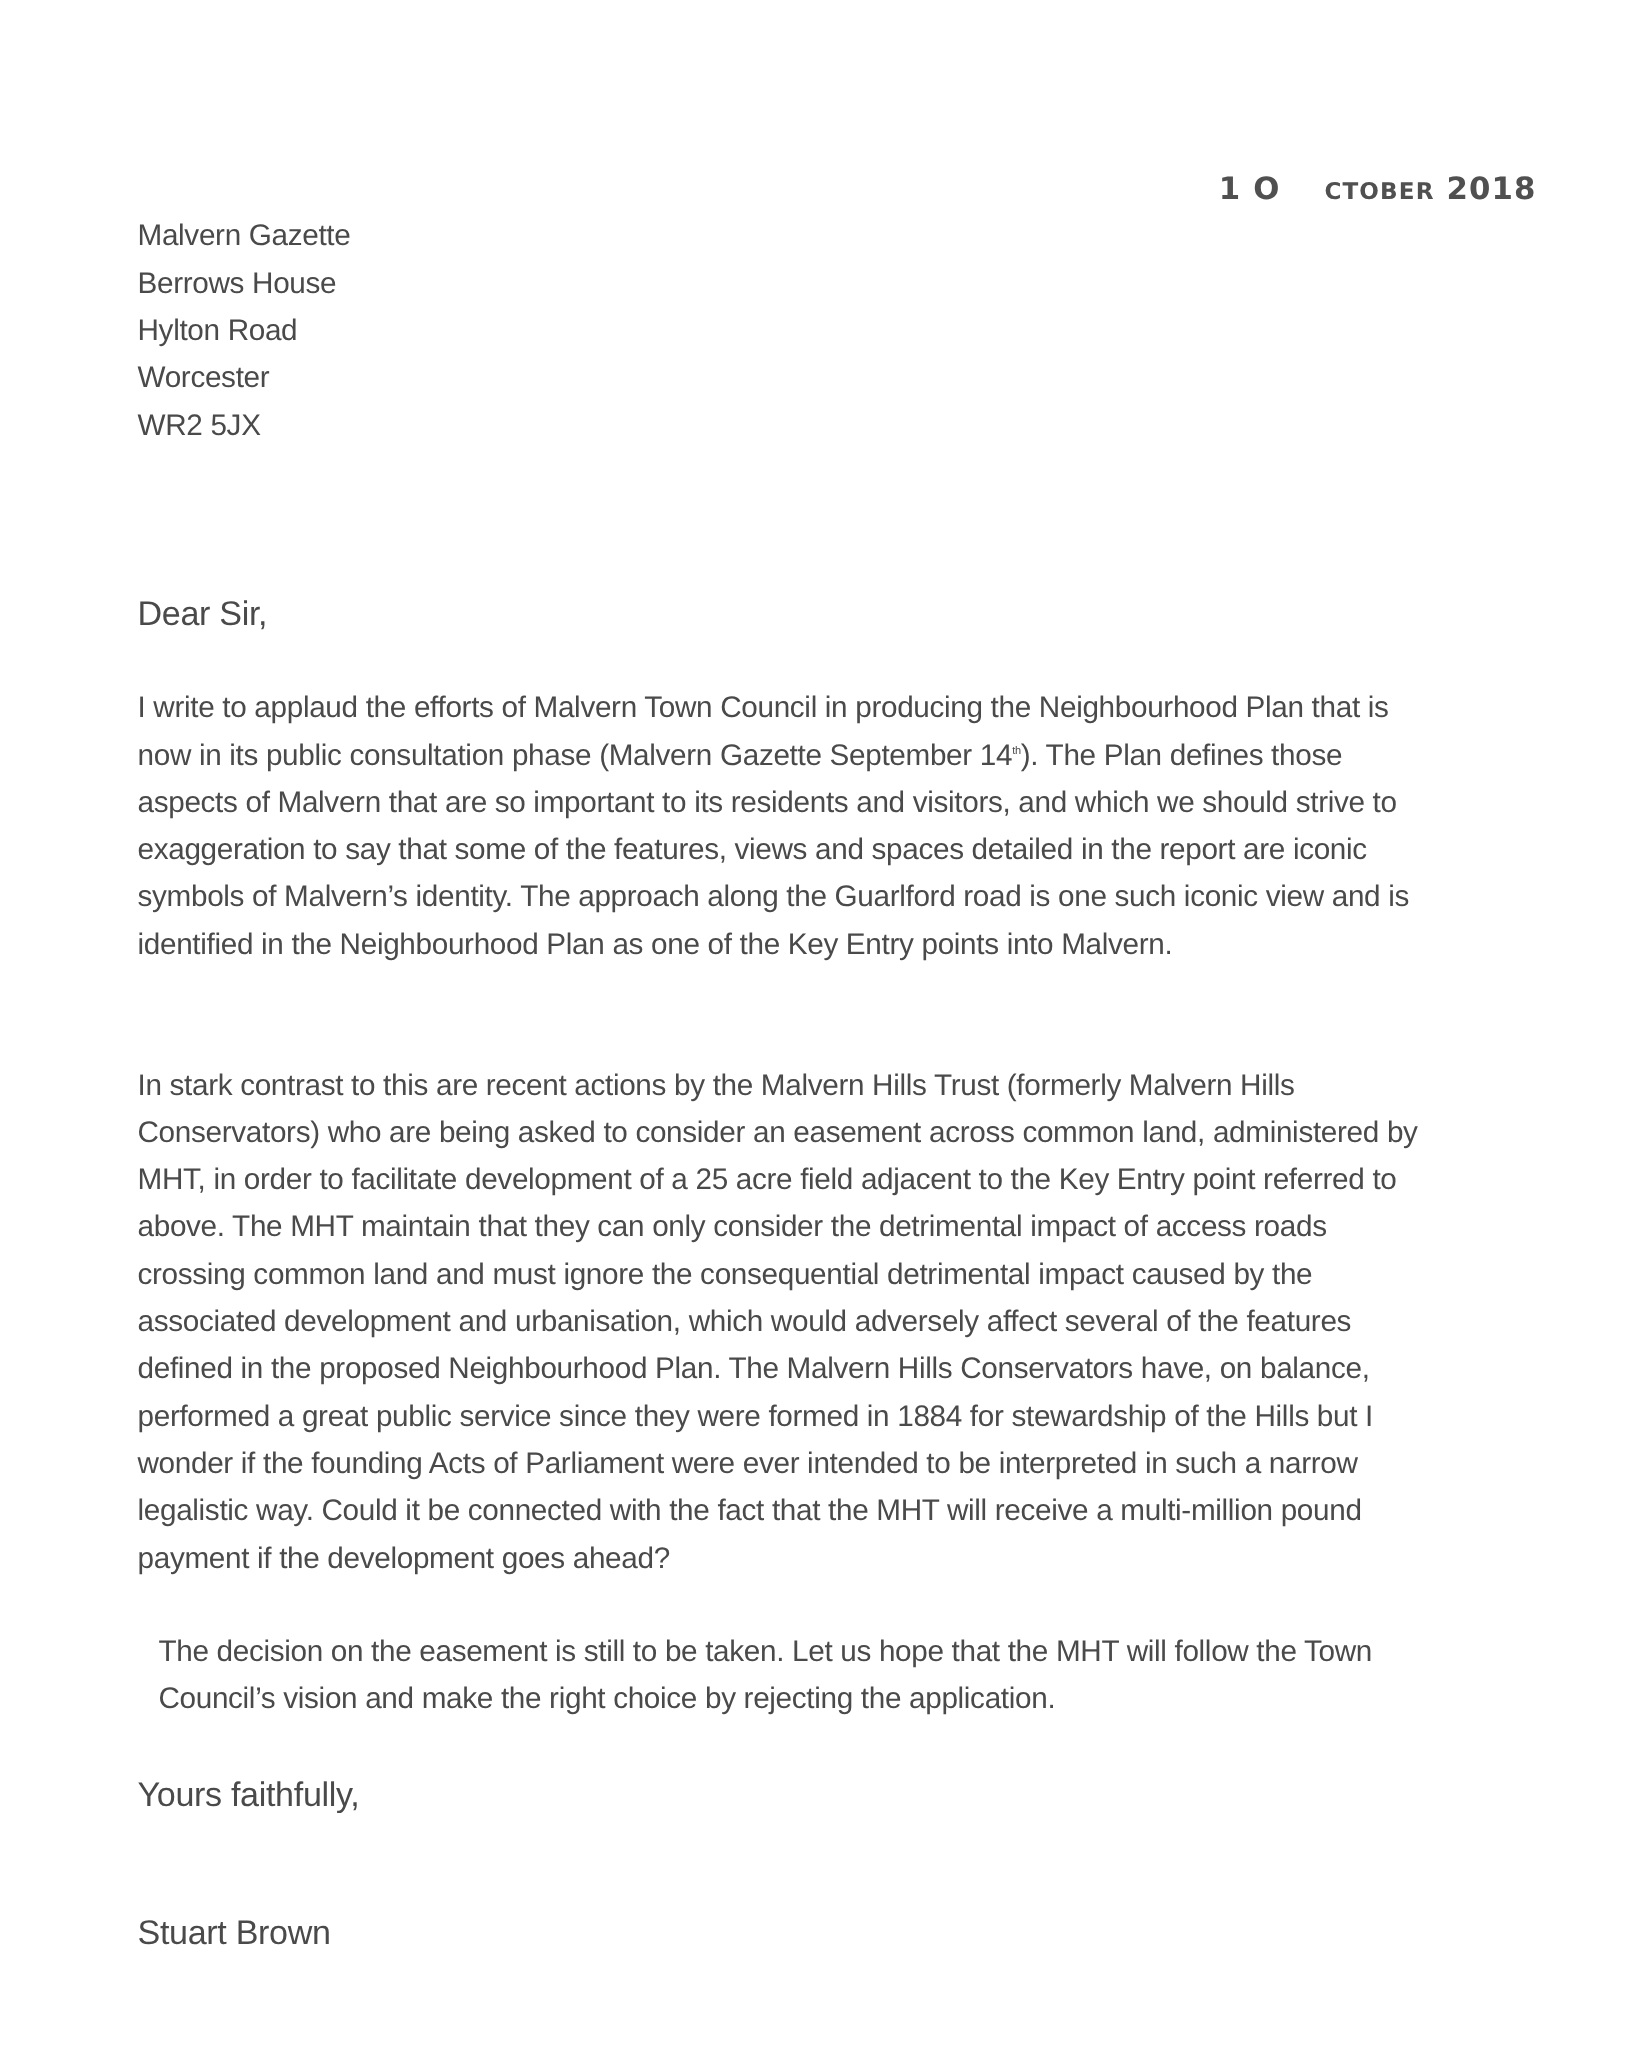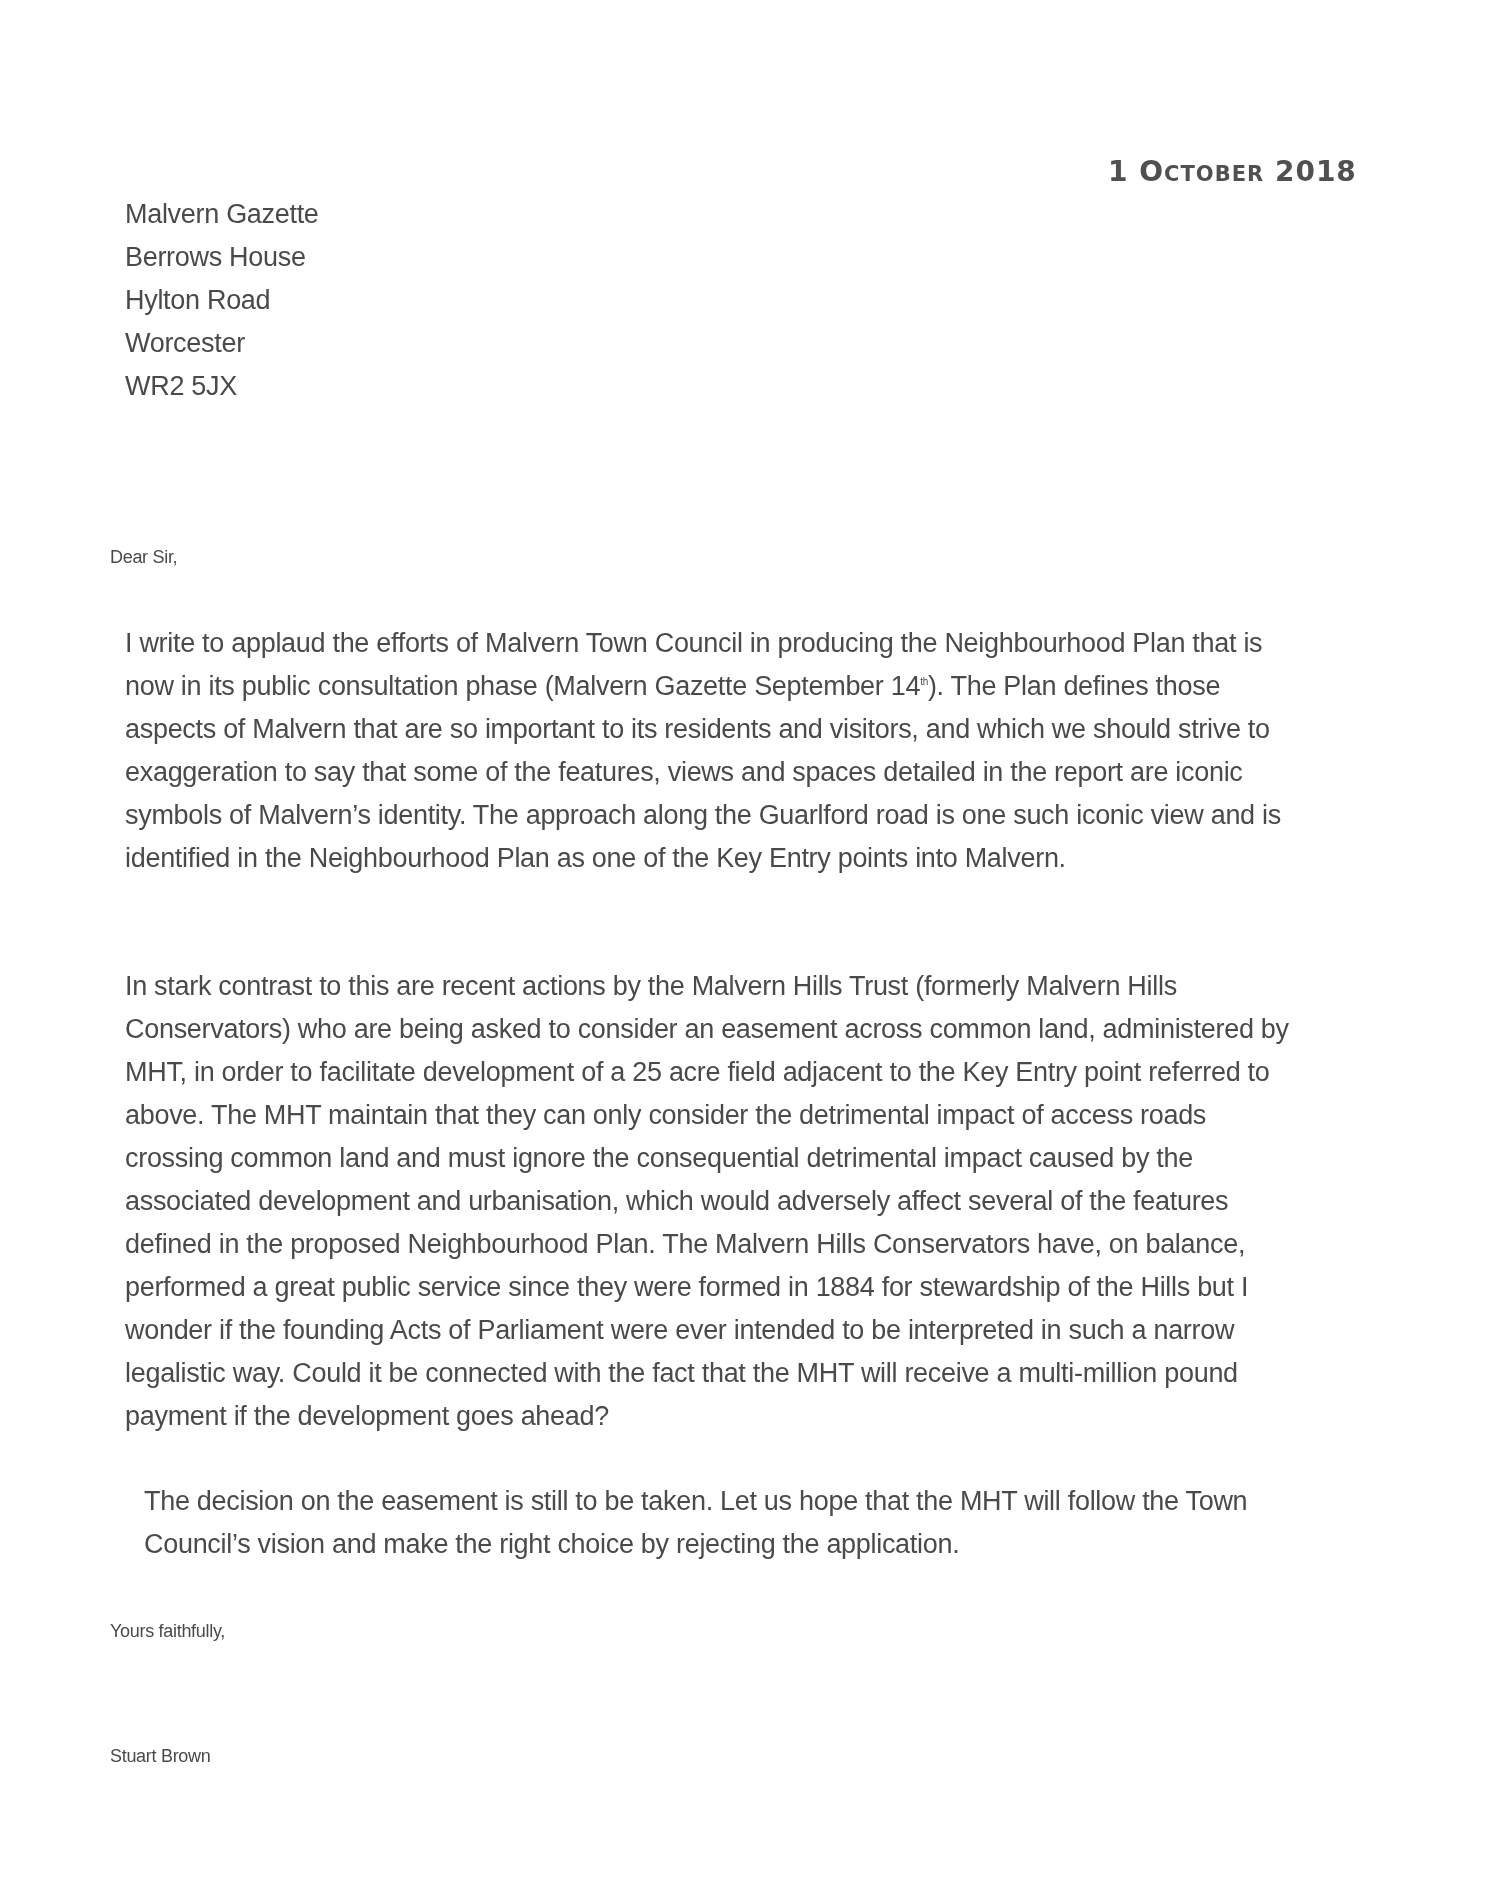--- a/index.html
+++ b/index.html
@@ -1,22 +1,22 @@
 <!DOCTYPE html>
 <html><head>
 <meta charset="utf-8">
 <style>
   html, body { margin:0; padding:0; background:#ffffff; }
   body { width:1498px; height:1884px; position:relative; overflow:hidden;
          font-family:"Liberation Sans", "DejaVu Sans", sans-serif; color:#4a4a4a; }
   .abs { position:absolute; }
   .date { left:1108px; top:155px; font-family:"DejaVu Sans", sans-serif; font-weight:bold;
           font-size:28px; letter-spacing:1px; color:#505050; white-space:nowrap; }
-  .date .sc { font-size:21px; }
-  .line { position:absolute; left:110px; font-size:18px; line-height:43px; white-space:nowrap;
+  .date .sc { font-size:21px;margin-left:40px; }
+  .line { position:absolute; left:125px; font-size:31px; line-height:43px; white-space:nowrap;
           letter-spacing:-0.3px; }
   .block { position:absolute; left:125px; }
   .block .ln { height:43px; line-height:43px; font-size:27px; white-space:nowrap; letter-spacing:-0.3px; }
   sup { font-size:10px; line-height:0; }
 </style>
 </head>
 <body>
 
 <div class="abs date">
   <span>1</span>

